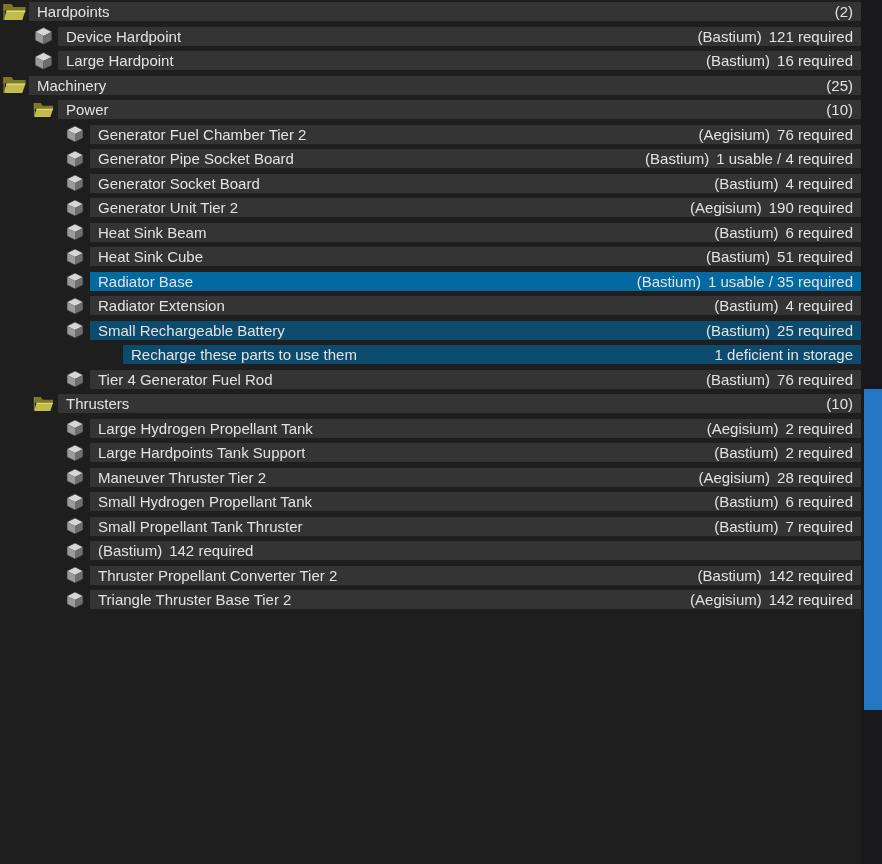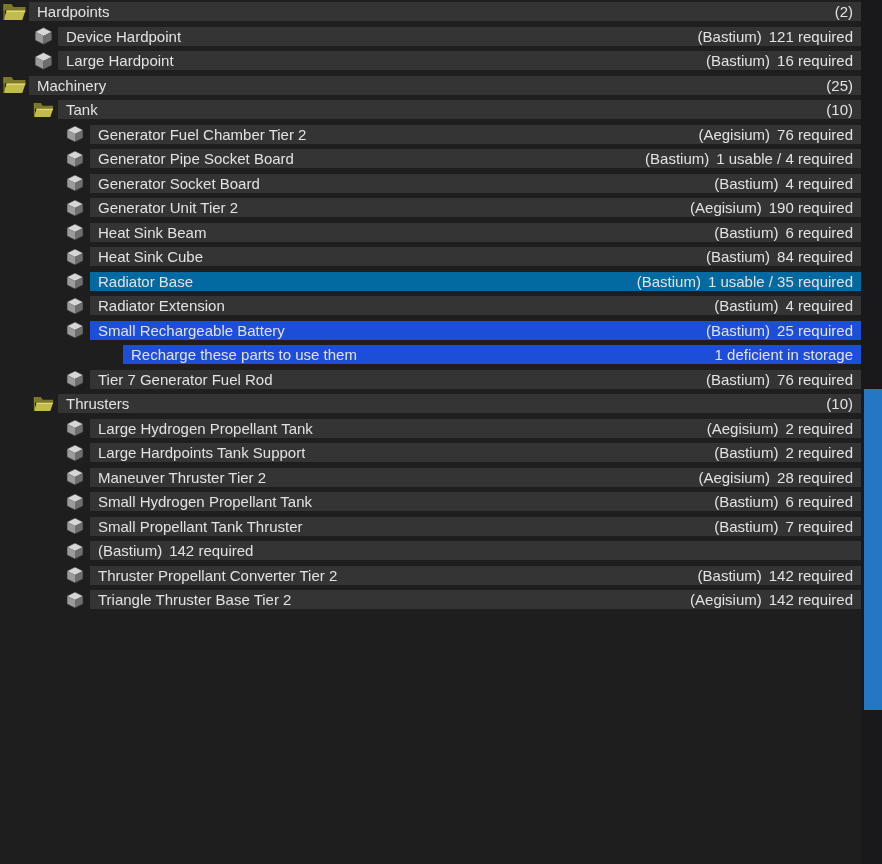--- a/index.html
+++ b/index.html
@@ -14,21 +14,21 @@
     position:absolute;top:0;bottom:0;right:0;
     background:#343434;color:#e2e2e2;font-size:15px;
     display:flex;align-items:center;justify-content:space-between;
     padding:0 8px;box-sizing:border-box;white-space:nowrap;
   }
   .lvl0 .card{left:29px;}
   .lvl1 .card{left:58px;}
   .lvl2 .card{left:90px;}
   .lvl3 .card{left:123px;}
   .line.hover .card{background:#0369a1;}
-  .line.warning .card{background:#1d4ed8;}
+  .line.warning .card{background:#0c4a6e;}
   .label{overflow:hidden;text-overflow:ellipsis;margin-right:12px;}
   .right{display:flex;align-items:center;flex:0 0 auto;}
   .material{margin-right:7px;}
   .icon{
     position:absolute;top:50%;transform:translateY(-50%);
     width:22px;height:22px;display:flex;align-items:center;justify-content:center;
   }
   .lvl0 .icon{left:2px;width:25px;height:24px;}
   .lvl1 .icon{left:33px;width:21px;height:21px;}
   .lvl2 .icon{left:65px;width:20px;height:20px;}
@@ -114,21 +114,21 @@
       <div class="line lvl1">
         <span class="icon">
           <svg viewBox="0 0 24 24">
             <path fill="#7d772a" d="M1 4h8l2 3h12v3.5H1z"></path>
             <path fill="#c2bb4e" d="M1 20L4.2 10.5H23L19.8 20z"></path>
             <path fill="#e0da74" d="M4.2 10.5H23l-.45 1.4H3.75z"></path>
             <path fill="#8a842e" d="M1 4v16h1.2V5.2z"></path>
           </svg>
         </span>
         <div class="card">
-          <span class="label">Tank</span>
+          <span class="label">Power</span>
           <span class="right">
             <span class="count">(10)</span>
           </span>
         </div>
       </div>
       <div class="line lvl2">
         <span class="icon">
           <svg viewBox="0 0 20 20">
             <path fill="#d6d6d6" d="M10 2l8 4-8 4-8-4z"></path>
             <path fill="#9b9b9b" d="M2 6l8 4v8l-8-4z"></path>
@@ -218,21 +218,21 @@
             <path fill="#d6d6d6" d="M10 2l8 4-8 4-8-4z"></path>
             <path fill="#9b9b9b" d="M2 6l8 4v8l-8-4z"></path>
             <path fill="#6e6e6e" d="M18 6l-8 4v8l8-4z"></path>
             <path fill="none" stroke="#2a2a2a" stroke-width="0.6" d="M10 2l8 4v8l-8 4-8-4V6z"></path>
           </svg>
         </span>
         <div class="card">
           <span class="label">Heat Sink Cube</span>
           <span class="right">
             <span class="material">(Bastium)</span>
-            <span class="amount">84 required</span>
+            <span class="amount">51 required</span>
           </span>
         </div>
       </div>
       <div class="line lvl2 hover">
         <span class="icon">
           <svg viewBox="0 0 20 20">
             <path fill="#d6d6d6" d="M10 2l8 4-8 4-8-4z"></path>
             <path fill="#9b9b9b" d="M2 6l8 4v8l-8-4z"></path>
             <path fill="#6e6e6e" d="M18 6l-8 4v8l8-4z"></path>
             <path fill="none" stroke="#2a2a2a" stroke-width="0.6" d="M10 2l8 4v8l-8 4-8-4V6z"></path>
@@ -291,21 +291,21 @@
       <div class="line lvl2">
         <span class="icon">
           <svg viewBox="0 0 20 20">
             <path fill="#d6d6d6" d="M10 2l8 4-8 4-8-4z"></path>
             <path fill="#9b9b9b" d="M2 6l8 4v8l-8-4z"></path>
             <path fill="#6e6e6e" d="M18 6l-8 4v8l8-4z"></path>
             <path fill="none" stroke="#2a2a2a" stroke-width="0.6" d="M10 2l8 4v8l-8 4-8-4V6z"></path>
           </svg>
         </span>
         <div class="card">
-          <span class="label">Tier 7 Generator Fuel Rod</span>
+          <span class="label">Tier 4 Generator Fuel Rod</span>
           <span class="right">
             <span class="material">(Bastium)</span>
             <span class="amount">76 required</span>
           </span>
         </div>
       </div>
       <div class="line lvl1">
         <span class="icon">
           <svg viewBox="0 0 24 24">
             <path fill="#7d772a" d="M1 4h8l2 3h12v3.5H1z"></path>

